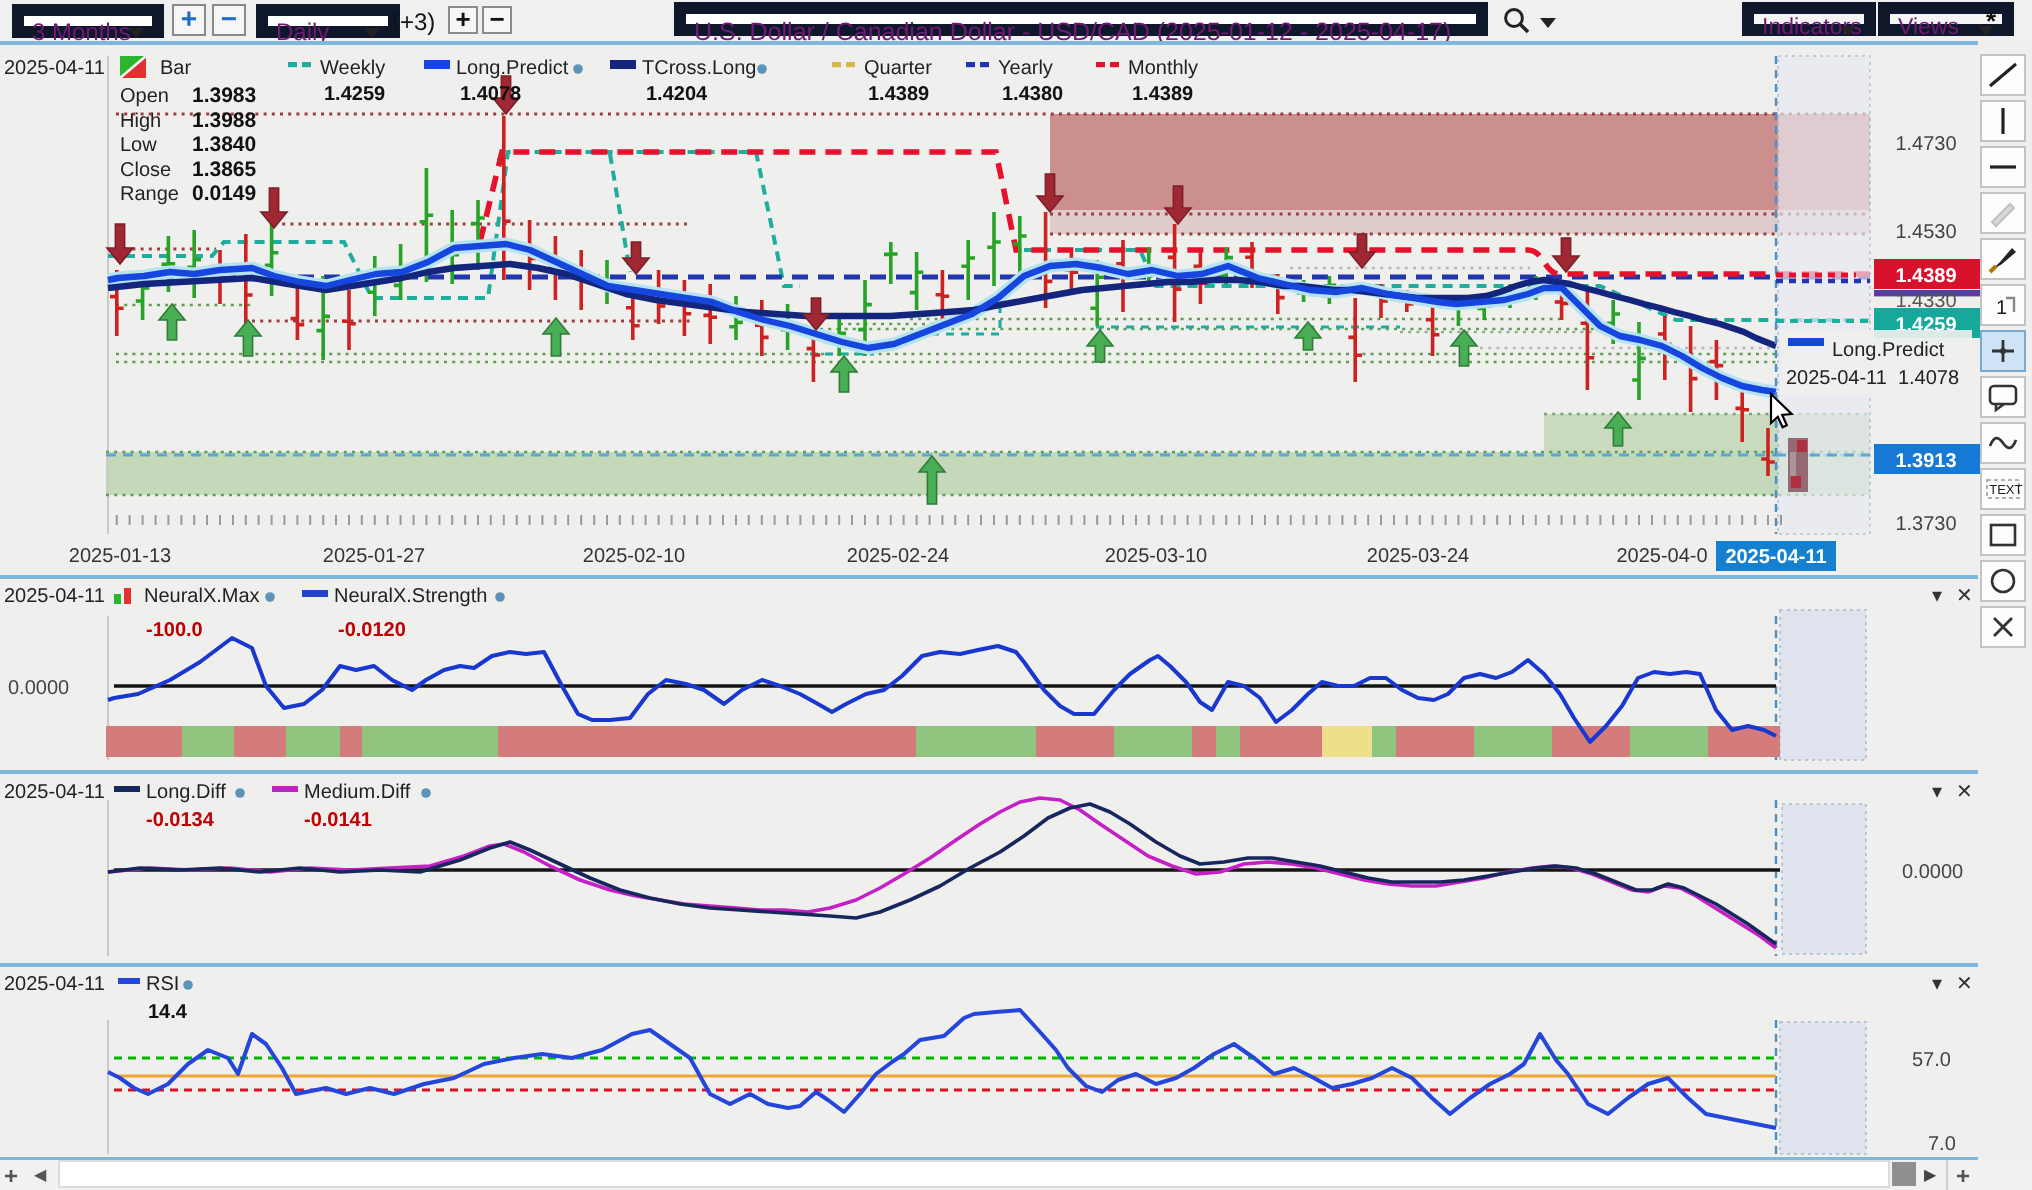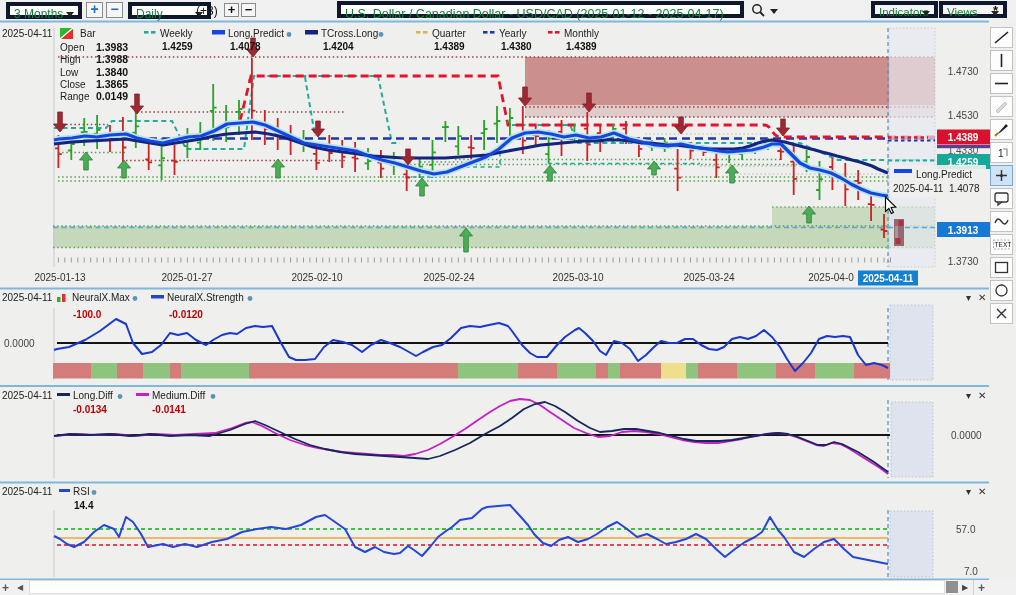--- a/index.html
+++ b/index.html
@@ -1,24 +1,24 @@
 <!DOCTYPE html>
 <html><head><meta charset="utf-8"><style>
 *{margin:0;padding:0;box-sizing:border-box}
 body{width:1016px;height:595px;background:#efefed;font-family:"Liberation Sans",sans-serif;overflow:hidden;position:relative}
 .tb{position:absolute;left:0;top:0;width:1016px;height:21px;background:#f0f0f0;font-size:12px;color:#111}
-.combo{position:absolute;background:#fff;border:4px solid #0f172a;height:17px;font-size:12px;padding:1px 4px;color:#15803d}
+.combo{position:absolute;background:#fff;border:6px solid #0f172a;height:17px;font-size:12px;padding:1px 4px;color:#701a75}
 .bt{position:absolute;background:#f6f6f6;border:1px solid #8a8a8a;height:16px;width:17px;text-align:center;line-height:13px;font-weight:bold}
 .arr{position:absolute;right:4px;top:6px;width:0;height:0;border-left:4px solid transparent;border-right:4px solid transparent;border-top:5px solid #222}
 </style></head><body>
 <div class="tb">
  <div class="combo" style="left:6px;top:2px;width:76px">3 Months<span class="arr"></span></div>
  <div class="bt" style="left:86px;top:2px;color:#1d6fbe;font-size:14px">+</div>
  <div class="bt" style="left:106px;top:2px;color:#1d6fbe;font-size:14px">−</div>
- <div class="combo" style="left:128px;top:2px;width:83px">Daily<span class="arr"></span></div>
+ <div class="combo" style="left:128px;top:2px;width:72px">Daily<span class="arr"></span></div>
  <div style="position:absolute;left:196px;top:4px;font-size:12px">(+3)</div>
  <div class="bt" style="left:224px;top:3px;width:15px;height:14px;color:#111;font-size:13px;line-height:11px">+</div>
  <div class="bt" style="left:241px;top:3px;width:15px;height:14px;color:#111;font-size:13px;line-height:11px">−</div>
  <div class="combo" style="left:337px;top:1px;width:407px;font-size:12.5px;padding-top:2px">U.S. Dollar / Canadian Dollar - USD/CAD (2025-01-12 - 2025-04-17)</div>
  <svg style="position:absolute;left:750px;top:3px" width="30" height="16" viewBox="0 0 30 16">
       <circle cx="7" cy="6" r="4.2" fill="none" stroke="#222" stroke-width="1.5"></circle>
       <path d="M10,9 L14,13" stroke="#222" stroke-width="1.8"></path>
       <path d="M20,6 l8,0 -4,5 z" fill="#222"></path>
     </svg>
  <div class="combo" style="left:871px;top:1px;width:67px;background:#f4f4f4;font-size:11.5px">Indicators<span class="arr"></span></div>

